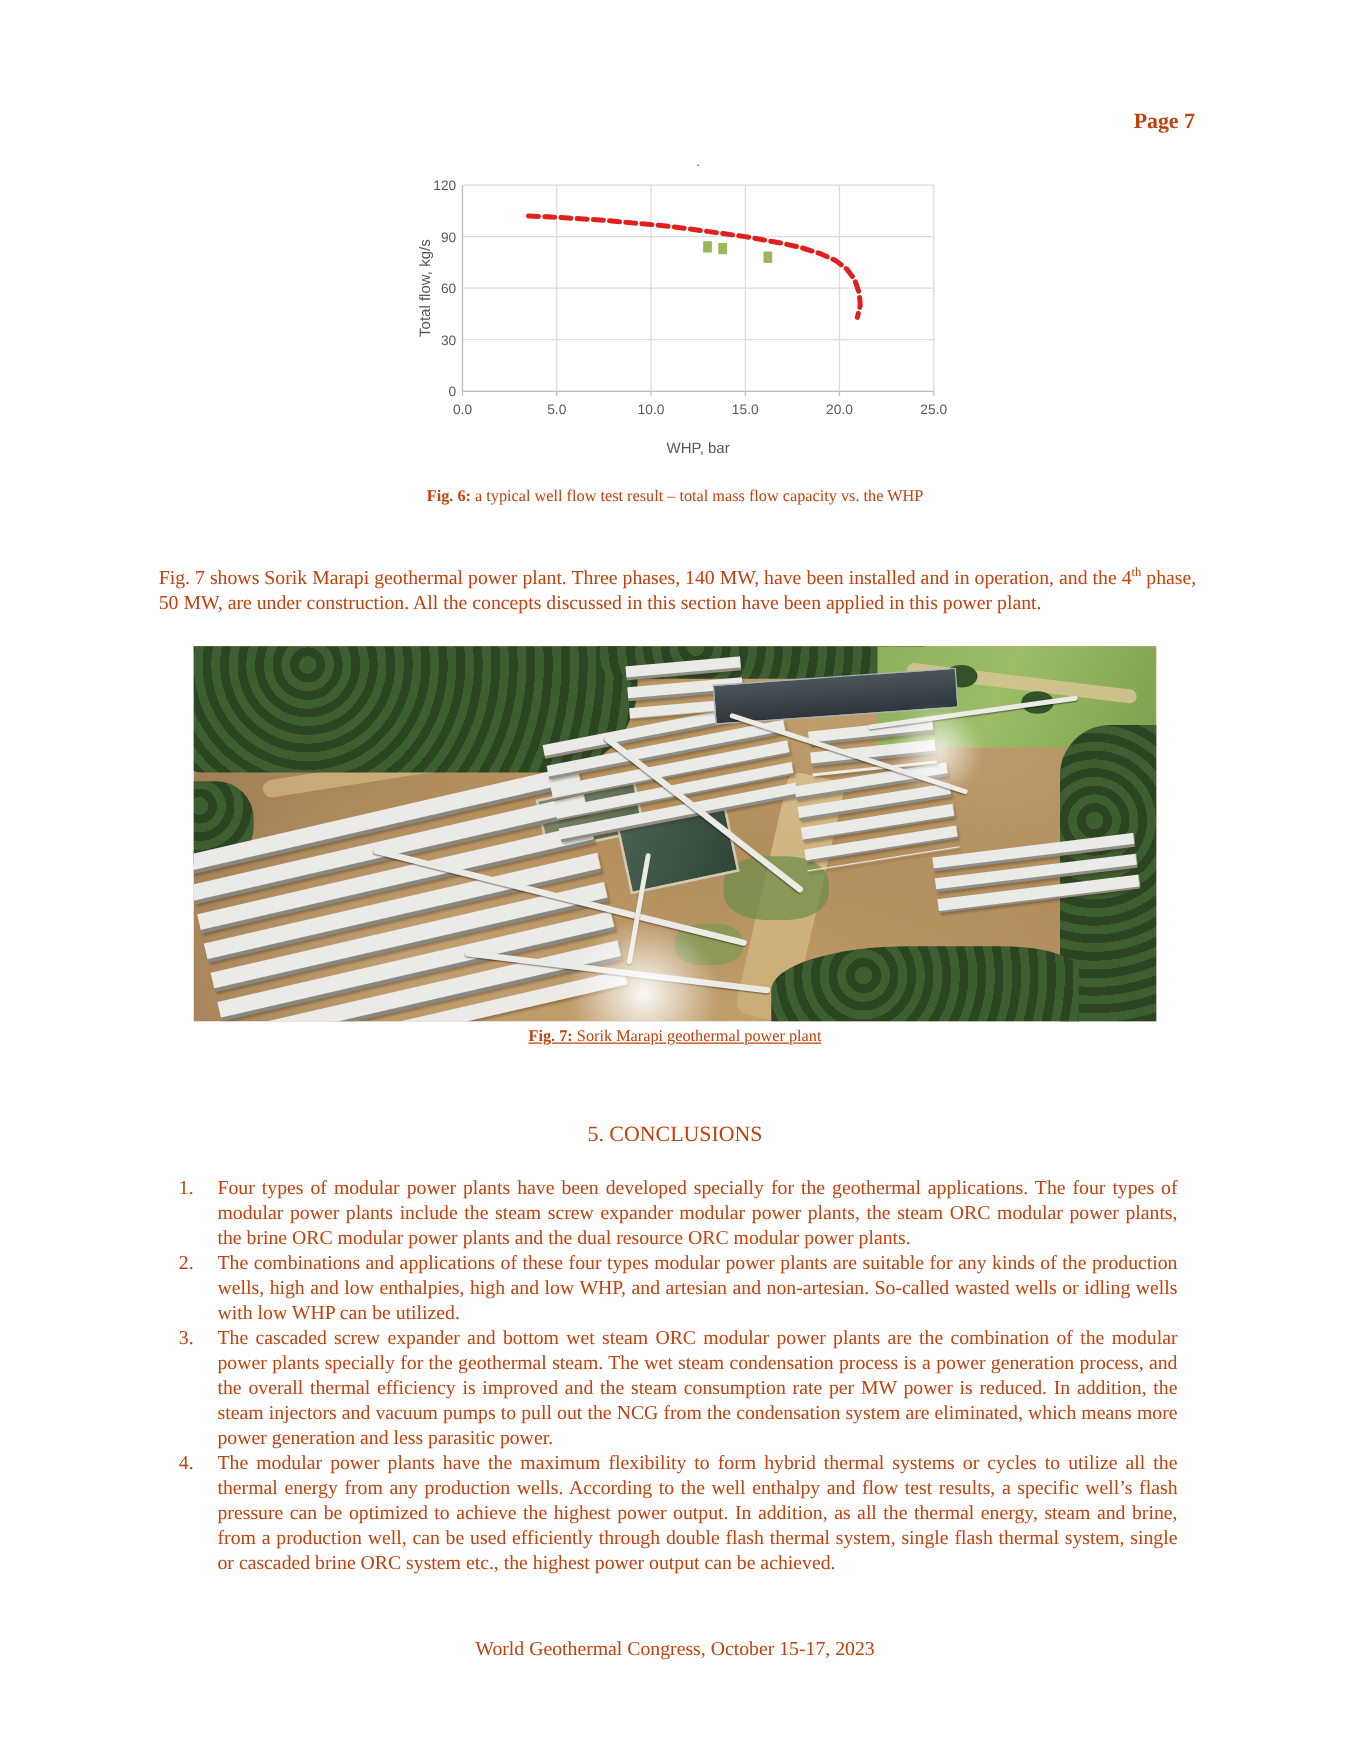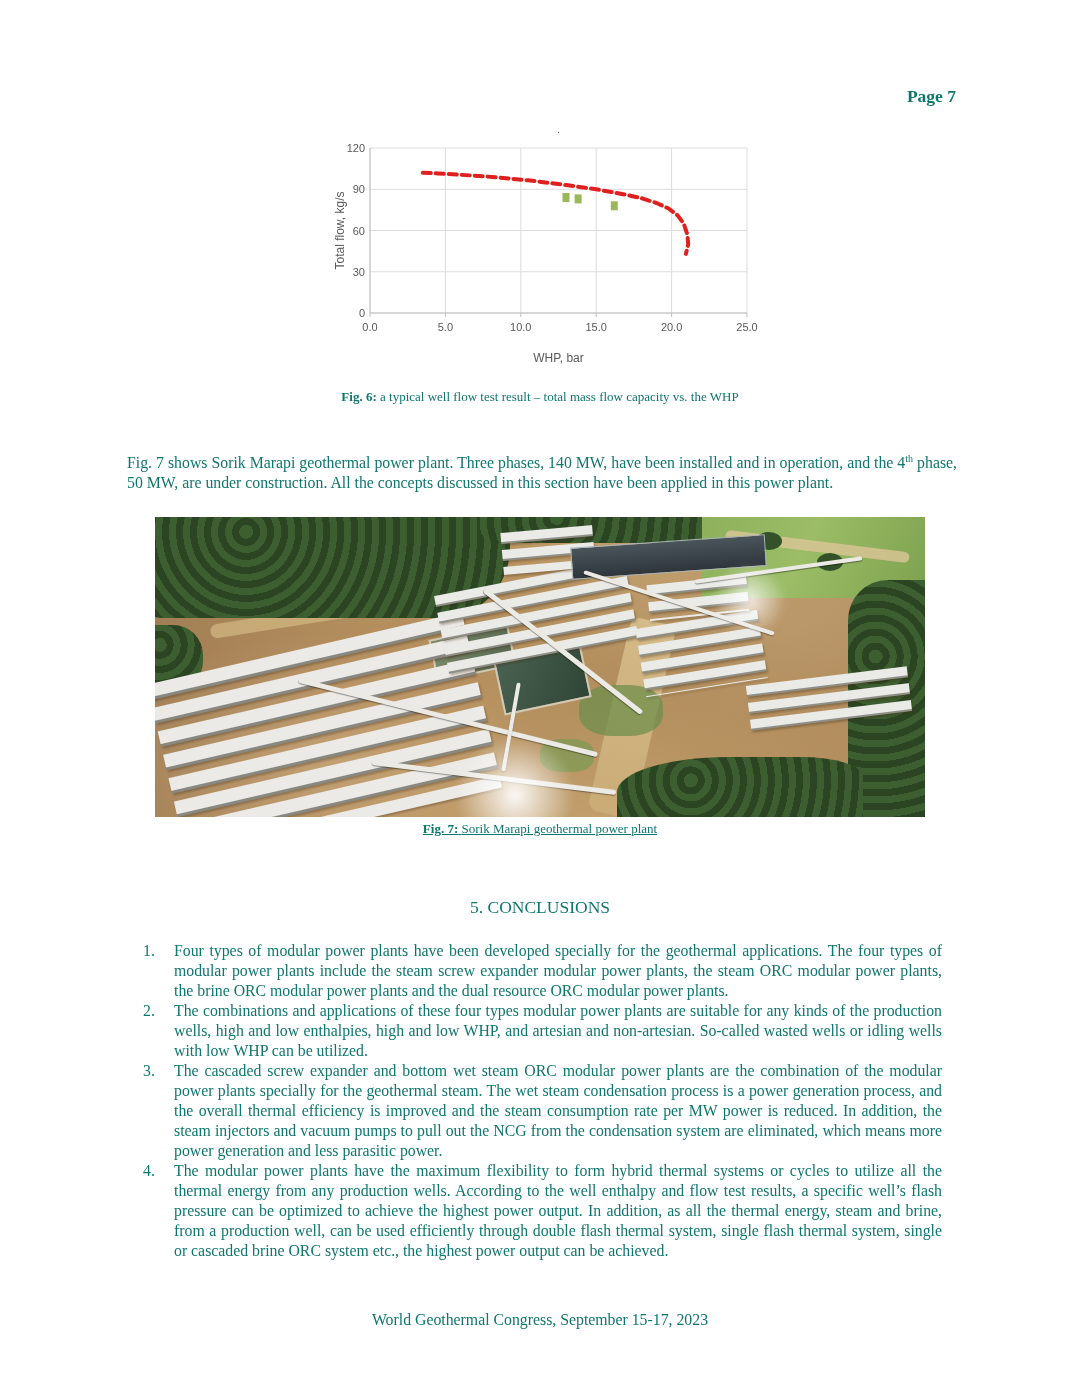--- a/index.html
+++ b/index.html
@@ -1,17 +1,17 @@
 <!DOCTYPE html>
 <html><head>
 <meta charset="utf-8">
 <style>
   html,body{margin:0;padding:0;background:#ffffff;}
   .page{position:relative;width:1080px;height:1398px;background:#fff;overflow:hidden;
-        font-family:"Liberation Serif",serif;color:#0f766e;}
+        font-family:"Liberation Serif",serif;color:#c2410c;}
 
   .page-header{position:absolute;top:86px;right:124px;font-weight:bold;font-size:17.5px;}
 
   
   .chart-wrap{position:absolute;left:333px;top:124px;width:434px;height:252px;}
   .chart-wrap svg{display:block;}
   .tick{font:11px "Liberation Sans",sans-serif;fill:#595959;}
   .axis{font:12px "Liberation Sans",sans-serif;fill:#595959;}
 
   .fig-caption{position:absolute;left:0;width:100%;text-align:center;font-size:13px;}
@@ -196,15 +196,15 @@
 
   <div class="concl-list">
     <ol>
       <li>Four types of modular power plants have been developed specially for the geothermal applications. The four types of modular power plants include the steam screw expander modular power plants, the steam ORC modular power plants, the brine ORC modular power plants and the dual resource ORC modular power plants.</li>
       <li>The combinations and applications of these four types modular power plants are suitable for any kinds of the production wells, high and low enthalpies, high and low WHP, and artesian and non-artesian. So-called wasted wells or idling wells with low WHP can be utilized.</li>
       <li>The cascaded screw expander and bottom wet steam ORC modular power plants are the combination of the modular power plants specially for the geothermal steam. The wet steam condensation process is a power generation process, and the overall thermal efficiency is improved and the steam consumption rate per MW power is reduced. In addition, the steam injectors and vacuum pumps to pull out the NCG from the condensation system are eliminated, which means more power generation and less parasitic power.</li>
       <li>The modular power plants have the maximum flexibility to form hybrid thermal systems or cycles to utilize all the thermal energy from any production wells. According to the well enthalpy and flow test results, a specific well’s flash pressure can be optimized to achieve the highest power output. In addition, as all the thermal energy, steam and brine, from a production well, can be used efficiently through double flash thermal system, single flash thermal system, single or cascaded brine ORC system etc., the highest power output can be achieved.</li>
     </ol>
   </div>
 
-  <div class="footer">World Geothermal Congress, September 15-17, 2023</div>
+  <div class="footer">World Geothermal Congress, October 15-17, 2023</div>
 
 </div>
 
 </body></html>

